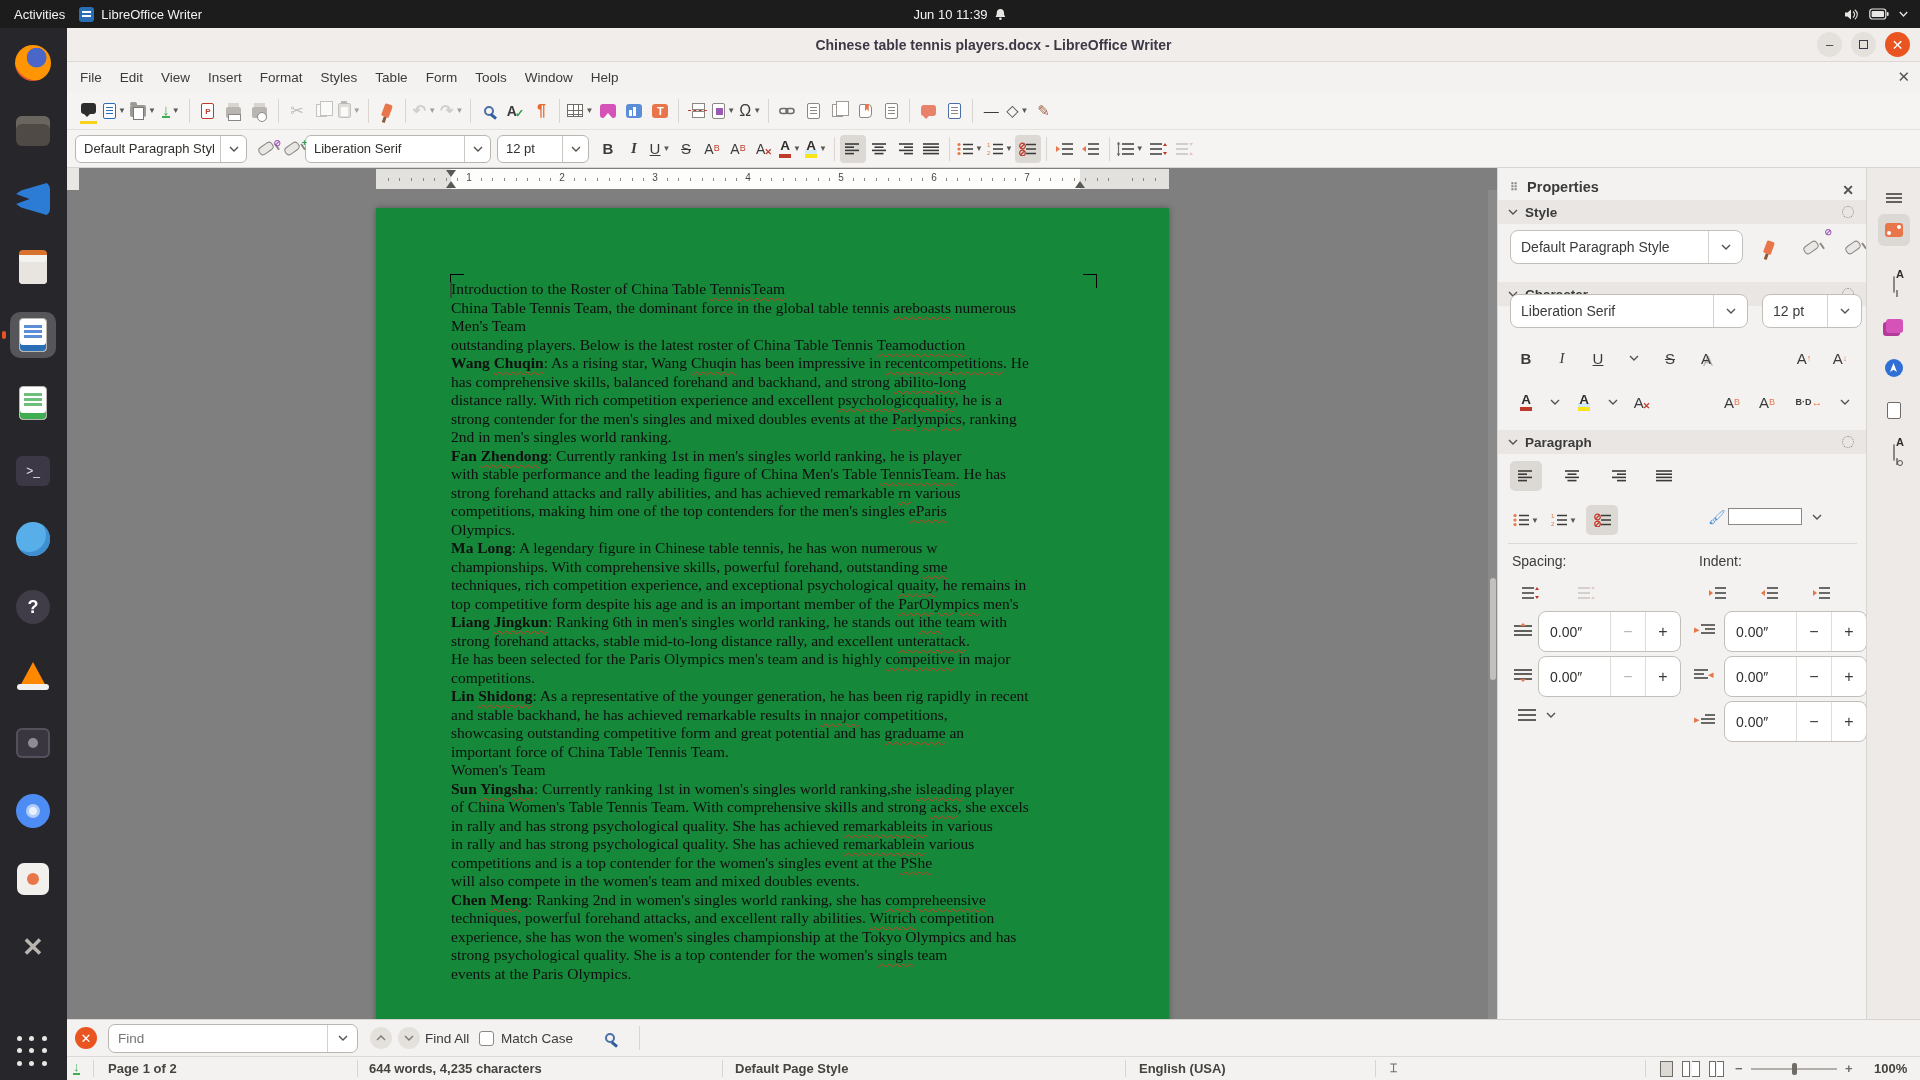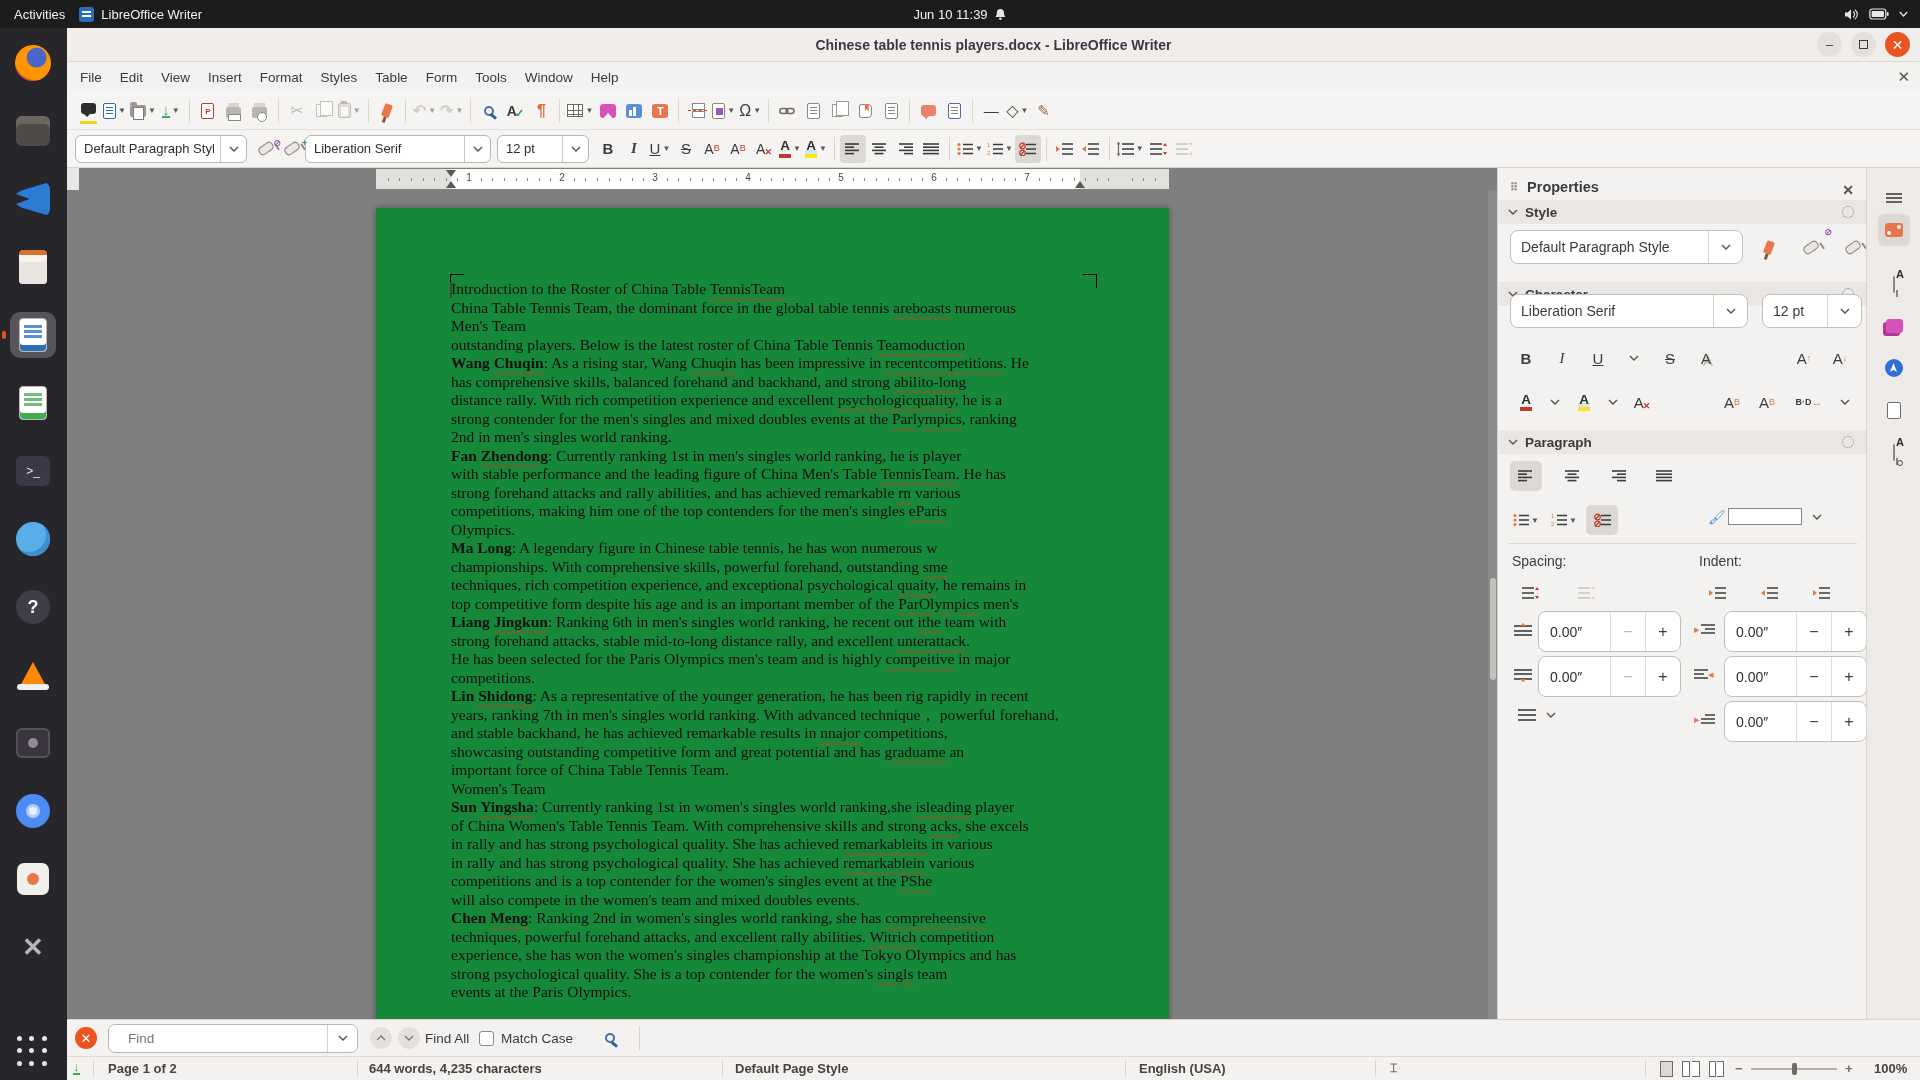--- a/index.html
+++ b/index.html
@@ -150,21 +150,21 @@
   .pg-ico { width:14px; height:17px; background:#fff; border:1.4px solid #6f6c68; border-radius:2px; }
   .cloneA { font-size:13px; font-weight:bold; color:#2f2e2b; }
   .rollr { width:16px; height:9px; background:#e9e7e4; border:1.2px solid #8a8784; border-radius:4px; transform:rotate(-35deg); position:relative; }
   .rollr::after { content:""; position:absolute; right:-4px; bottom:-5px; width:2.5px; height:7px; background:#8a8784; }
   .badge { position:absolute; right:-5px; top:-5px; font-size:9px; font-weight:bold; }
 
   
   #findbar { position:absolute; left:0; top:991px; width:100%; height:37px; background:#f4f2f0; border-top:1px solid #d8d5d1; display:flex; align-items:center; font-size:13.5px; color:#3b3b3b; }
   #find-close { position:absolute; left:8px; width:22px; height:22px; border-radius:50%; background:#e95420; color:#fff; display:flex; align-items:center; justify-content:center; font-size:13px; }
   #find-input { position:absolute; left:41px; width:250px; height:29px; background:#fff; border:1px solid #b9b6b2; border-radius:7px; display:flex; align-items:center; }
-  #find-input input { border:none; outline:none; flex:1; padding:0 19px; font-size:13.5px; font-family:"Liberation Sans",sans-serif; color:#3b3b3b; background:transparent; }
+  #find-input input { border:none; outline:none; flex:1; padding:0 9px; font-size:13.5px; font-family:"Liberation Sans",sans-serif; color:#3b3b3b; background:transparent; }
   #find-input .cchev { width:30px; align-self:stretch; border-left:1px solid #d5d2ce; display:flex; align-items:center; justify-content:center; }
   .find-nav { position:absolute; width:22px; height:22px; border-radius:50%; background:#e4e1dd; display:flex; align-items:center; justify-content:center; }
   #find-all { position:absolute; left:358px; }
   #match-case { position:absolute; left:412px; display:flex; align-items:center; gap:7px; }
   #match-case .cb { width:15px; height:15px; border:1.4px solid #8a8784; border-radius:3px; background:#fff; }
   #find-fr { position:absolute; left:530px; }
   #find-sep2 { position:absolute; left:572px; width:1px; height:24px; background:#d9d6d2; }
 
   
   #statusbar { position:absolute; left:0; top:1028px; width:100%; height:24px; background:#f4f2f0; border-top:1px solid #dcd8d4; font-size:13px; color:#45433f; }
@@ -728,26 +728,25 @@
           <div class="dline"><span>2nd in men's singles world ranking.</span></div>
           <div class="dline"><span class="seg-b">Fan </span><span class="seg-b seg-sp">Zhendong</span><span>: Currently ranking 1st in men's singles world ranking, he is player</span></div>
           <div class="dline"><span>with stable performance and the leading figure of China Men's Table </span><span class="seg-sp">TennisTeam</span><span>. He has</span></div>
           <div class="dline"><span>strong forehand attacks and rally abilities, and has achieved remarkable </span><span class="seg-sp">rn</span><span> various</span></div>
           <div class="dline"><span>competitions, making him one of the top contenders for the men's singles </span><span class="seg-sp">eParis</span></div>
           <div class="dline"><span>Olympics.</span></div>
           <div class="dline"><span class="seg-b">Ma Long</span><span>: A legendary figure in Chinese table tennis, he has won numerous w</span></div>
           <div class="dline"><span>championships. With comprehensive skills, powerful forehand, outstanding </span><span class="seg-sp">sme</span></div>
           <div class="dline"><span>techniques, rich competition experience, and exceptional psychological </span><span class="seg-sp">quaity</span><span>, he remains in</span></div>
           <div class="dline"><span>top competitive form despite his age and is an important member of the </span><span class="seg-sp">ParOlympics</span><span> men's</span></div>
-          <div class="dline"><span class="seg-b">Liang </span><span class="seg-b seg-sp">Jingkun</span><span>: Ranking 6th in men's singles world ranking, he recent out </span><span class="seg-sp">ithe</span><span> team with</span></div>
+          <div class="dline"><span class="seg-b">Liang </span><span class="seg-b seg-sp">Jingkun</span><span>: Ranking 6th in men's singles world ranking, he stands out </span><span class="seg-sp">ithe</span><span> team with</span></div>
           <div class="dline"><span>strong forehand attacks, stable mid-to-long distance rally, and excellent </span><span class="seg-sp">unterattack</span><span>.</span></div>
           <div class="dline"><span>He has been selected for the Paris Olympics men's team and is highly </span><span class="seg-sp">compeitive</span><span> in major</span></div>
           <div class="dline"><span>competitions.</span></div>
           <div class="dline"><span class="seg-b">Lin </span><span class="seg-b seg-sp">Shidong</span><span>: As a representative of the younger generation, he has been rig rapidly in recent</span></div>
-          <div class="dline"><span>years, ranking 7th in men's singles world ranking. With advanced technique， powerful forehand,</span></div>
           <div class="dline"><span>and stable backhand, he has achieved remarkable results in </span><span class="seg-sp">nnajor</span><span> competitions,</span></div>
           <div class="dline"><span>showcasing outstanding competitive form and great potential and has </span><span class="seg-sp">graduame</span><span> an</span></div>
           <div class="dline"><span>important force of China Table Tennis Team.</span></div>
           <div class="dline"><span>Women's Team</span></div>
           <div class="dline"><span class="seg-b">Sun </span><span class="seg-b seg-sp">Yingsha</span><span>: Currently ranking 1st in women's singles world ranking,she </span><span class="seg-sp">isleading</span><span> player</span></div>
           <div class="dline"><span>of China Women's Table Tennis Team. With comprehensive skills and strong </span><span class="seg-sp">acks</span><span>, she excels</span></div>
           <div class="dline"><span>in rally and has strong psychological quality. She has achieved </span><span class="seg-sp">remarkableits</span><span> in various</span></div>
           <div class="dline"><span>in rally and has strong psychological quality. She has achieved </span><span class="seg-sp">remarkablein</span><span> various</span></div>
           <div class="dline"><span>competitions and is a top contender for the women's singles event at the </span><span class="seg-sp">PShe</span></div>
           <div class="dline"><span>will also compete in the women's team and mixed doubles events.</span></div>

